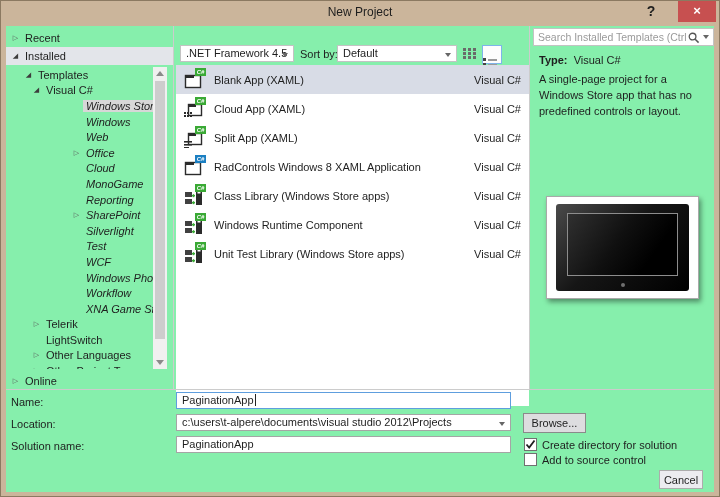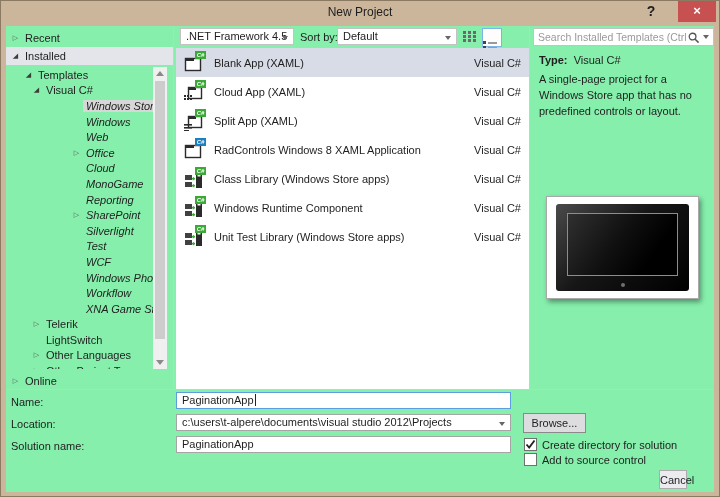--- a/index.html
+++ b/index.html
@@ -34,21 +34,21 @@
   .tree-scroll{ position:absolute; left:0; top:41px; width:147px; height:302px; overflow:hidden; }
   .l1{ padding-left:16px; } .l2{ padding-left:24px; } .l3{ padding-left:64px;font-style:italic; }
   .sbar{ position:absolute; left:147px; top:41px; width:14px; height:302px; background:#f0f0f0; }
   .sbar .thumb{ position:absolute; left:2px; top:14px; width:10px; height:258px; background:#cdcdcd; }
   .sarr{ position:absolute; left:3px; width:0; height:0;
          border-left:4px solid transparent; border-right:4px solid transparent; }
   .sarr.up{ top:4px; border-bottom:5px solid #8a8a8a; }
   .sarr.down{ bottom:4px; border-top:5px solid #8a8a8a; }
 
   
-  .centerpane{ position:absolute; left:170px; top:0; width:353px; height:363px; }
+  .centerpane{ position:absolute; left:170px; top:17px; width:353px; height:363px; }
   .combo{ position:absolute; height:17px; background:#fff; border:1px solid #c3c3c3;
           padding:1px 16px 0 5px; font-size:11px; white-space:nowrap; overflow:hidden; }
   .darr{ position:absolute; right:5px; top:7px; width:0; height:0;
          border-left:3.5px solid transparent; border-right:3.5px solid transparent;
          border-top:4px solid #666; }
   .lbl{ position:absolute; font-size:11px; }
   .viewbtn{ position:absolute; top:2px; width:20px; height:19px; }
   .viewbtn.active{ border:1px solid #7eb4ea; background:#fdfdfd; }
   .vb-grid{ display:grid; grid-template-columns:repeat(3,4px); grid-gap:1px; padding:3px 0 0 3px; }
   .vb-grid i{ width:3px; height:3px; background:#6a6a6a; }
@@ -409,17 +409,17 @@
         <svg width="11" height="11" viewBox="0 0 11 11">
             <polyline points="1.5,5.5 4.2,8.5 9.5,1.5" fill="none" stroke="#1e1e1e" stroke-width="1.8"></polyline>
           </svg>
       </div>
       <div class="cblabel" style="left:536px; top:49px;">Create directory for solution</div>
 
       <div class="cb" style="left:518px; top:63px;"></div>
       <div class="cblabel" style="left:536px; top:64px;">Add to source control</div>
 
       <div class="btn default" style="left:593px; top:80px; width:52px; height:19px;">OK</div>
-      <div class="btn" style="left:653px; top:80px; width:28px; height:19px;">Cancel</div>
+      <div class="btn" style="left:653px; top:80px; width:44px; height:19px;">Cancel</div>
     </div>
 
   </div>
 </div>
 
 </body></html>

